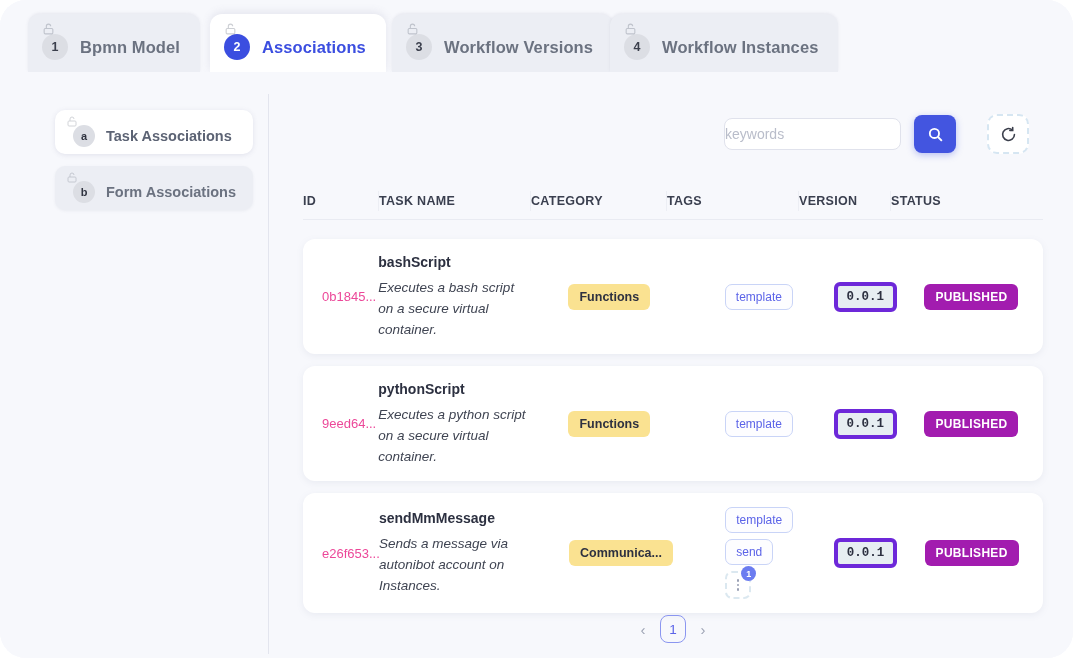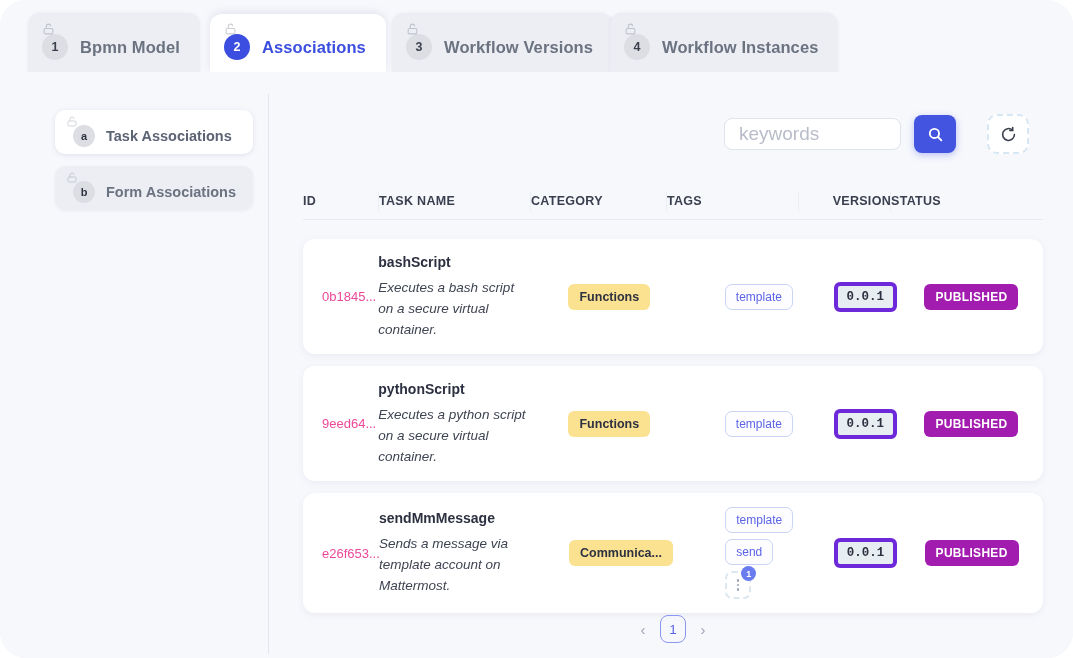--- a/index.html
+++ b/index.html
@@ -93,22 +93,22 @@
     font-size: 14.5px; font-weight: bold; color: #6b7280;
     white-space: nowrap; margin-top: 7px;
   }
   .side-item.active .side-label { color: #5c6374; }
 
   
   .searchrow { position: absolute; left: 724px; top: 42px; display: flex; align-items: center; }
   .search-input {
     width: 177px; height: 32px;
     border: 1px solid #e0e2ec; border-radius: 8px;
-    background: #fff; padding: 0 14px;
-    font-size: 19px; color: #555b6b; outline: none;
+    background: #fff; padding: 0 0;
+    font-size: 14px; color: #555b6b; outline: none;
     font-family: "Liberation Sans", sans-serif;
   }
   .search-input::placeholder { color: #b9bdca; }
   .search-btn {
     width: 42px; height: 38px; margin-left: 13px;
     background: #4355e0; border: none; border-radius: 8px;
     display: flex; align-items: center; justify-content: center;
     box-shadow: 0 2px 7px rgba(67,85,224,.35); cursor: pointer;
   }
   .refresh-btn {
@@ -130,21 +130,21 @@
   }
   .th::after {
     content: ""; position: absolute; right: 0; top: 1px;
     width: 1px; height: 20px; background: #eceef4;
   }
   .th.last::after { display: none; }
   .col-id   { width: 76px; }
   .col-name { width: 152px; }
   .col-cat  { width: 136px; }
   .col-tags { width: 132px; }
-  .col-ver  { width: 92px; text-align: right; }
+  .col-ver  { width: 92px; }
   .col-stat { width: 120px; }
 
   .rows { position: absolute; left: 303px; top: 167px; width: 740px; }
   .row {
     background: #fff; border-radius: 12px;
     box-shadow: 0 2px 7px rgba(120,127,160,.10);
     display: flex; align-items: center;
     min-height: 115px; margin-bottom: 12px;
     padding: 14px 0;
   }
@@ -342,21 +342,21 @@
         </div>
         <div class="cell cell-stat">
           <span class="badge-stat">PUBLISHED</span>
         </div>
       </div>
 
       <div class="row">
         <div class="cell cell-id">e26f653...</div>
         <div class="cell cell-name">
           <div class="task-title">sendMmMessage</div>
-          <div class="task-desc">Sends a message via template account on Mattermost.</div>
+          <div class="task-desc">Sends a message via autonibot account on Instances.</div>
         </div>
         <div class="cell cell-cat">
           <span class="badge-cat">Communica...</span>
         </div>
         <div class="cell cell-tags">
           <span class="tag">template</span>
           <span class="tag">send</span>
           <div class="tag-more">
             <span class="dots">
                 <i></i>

